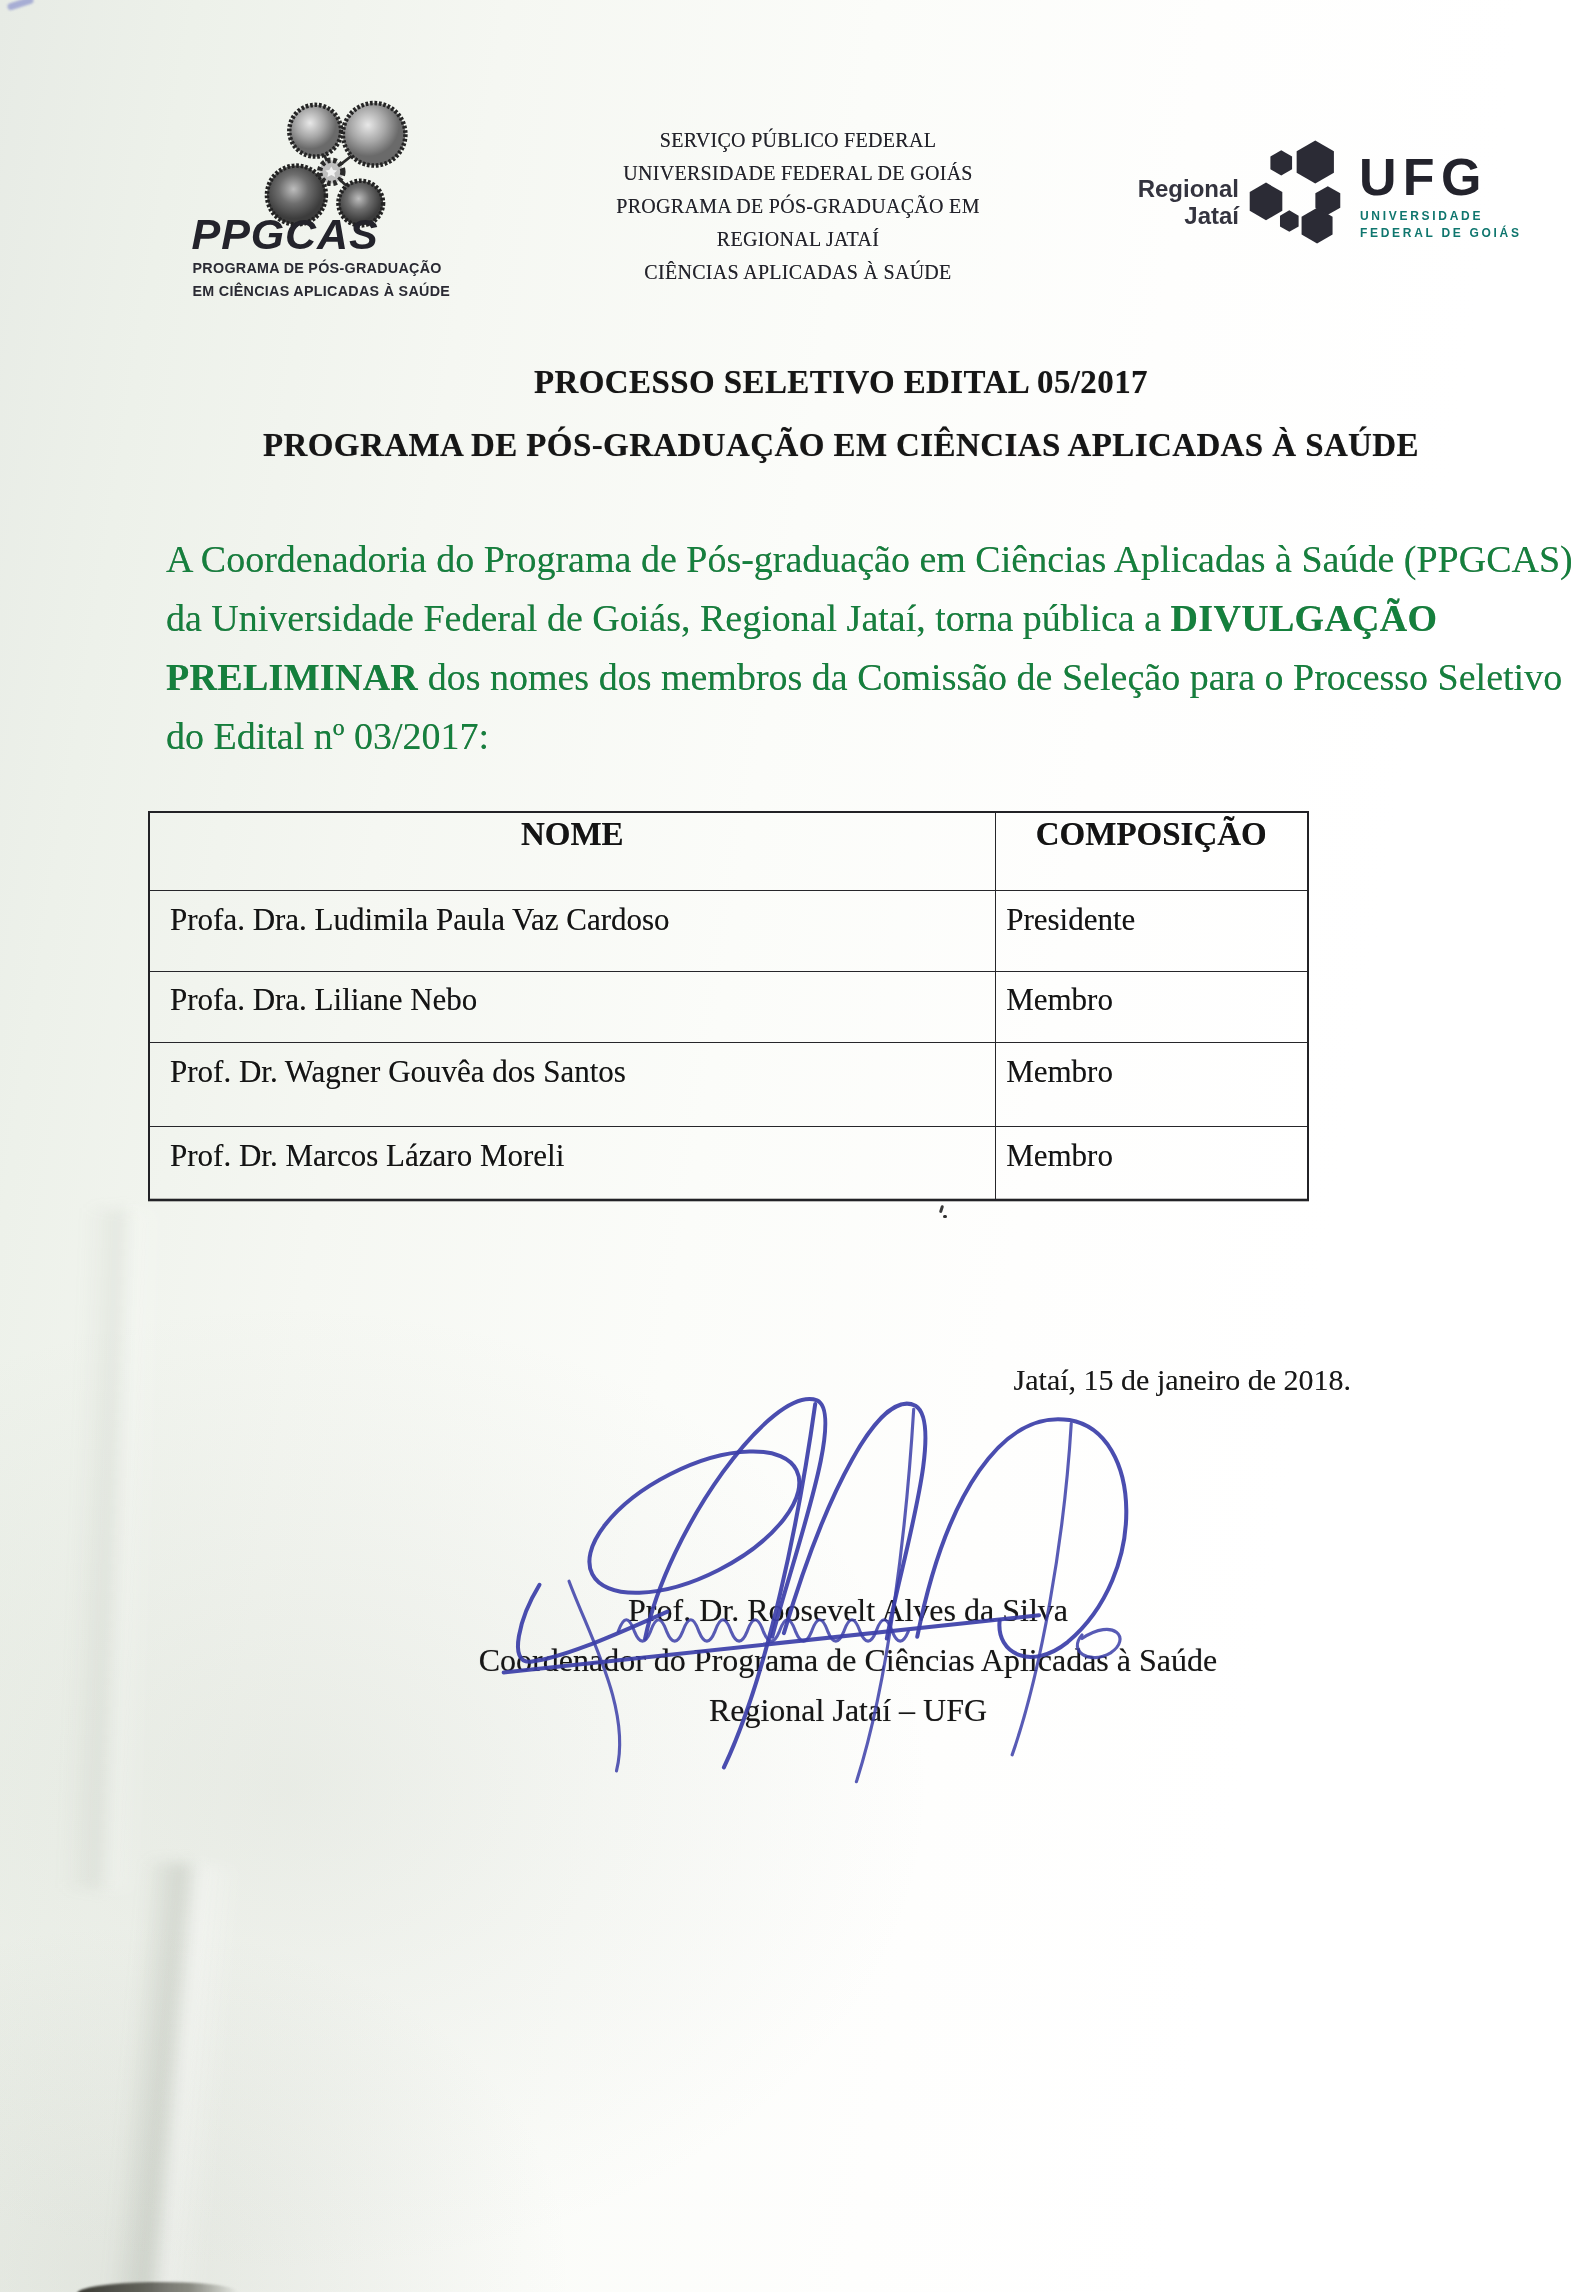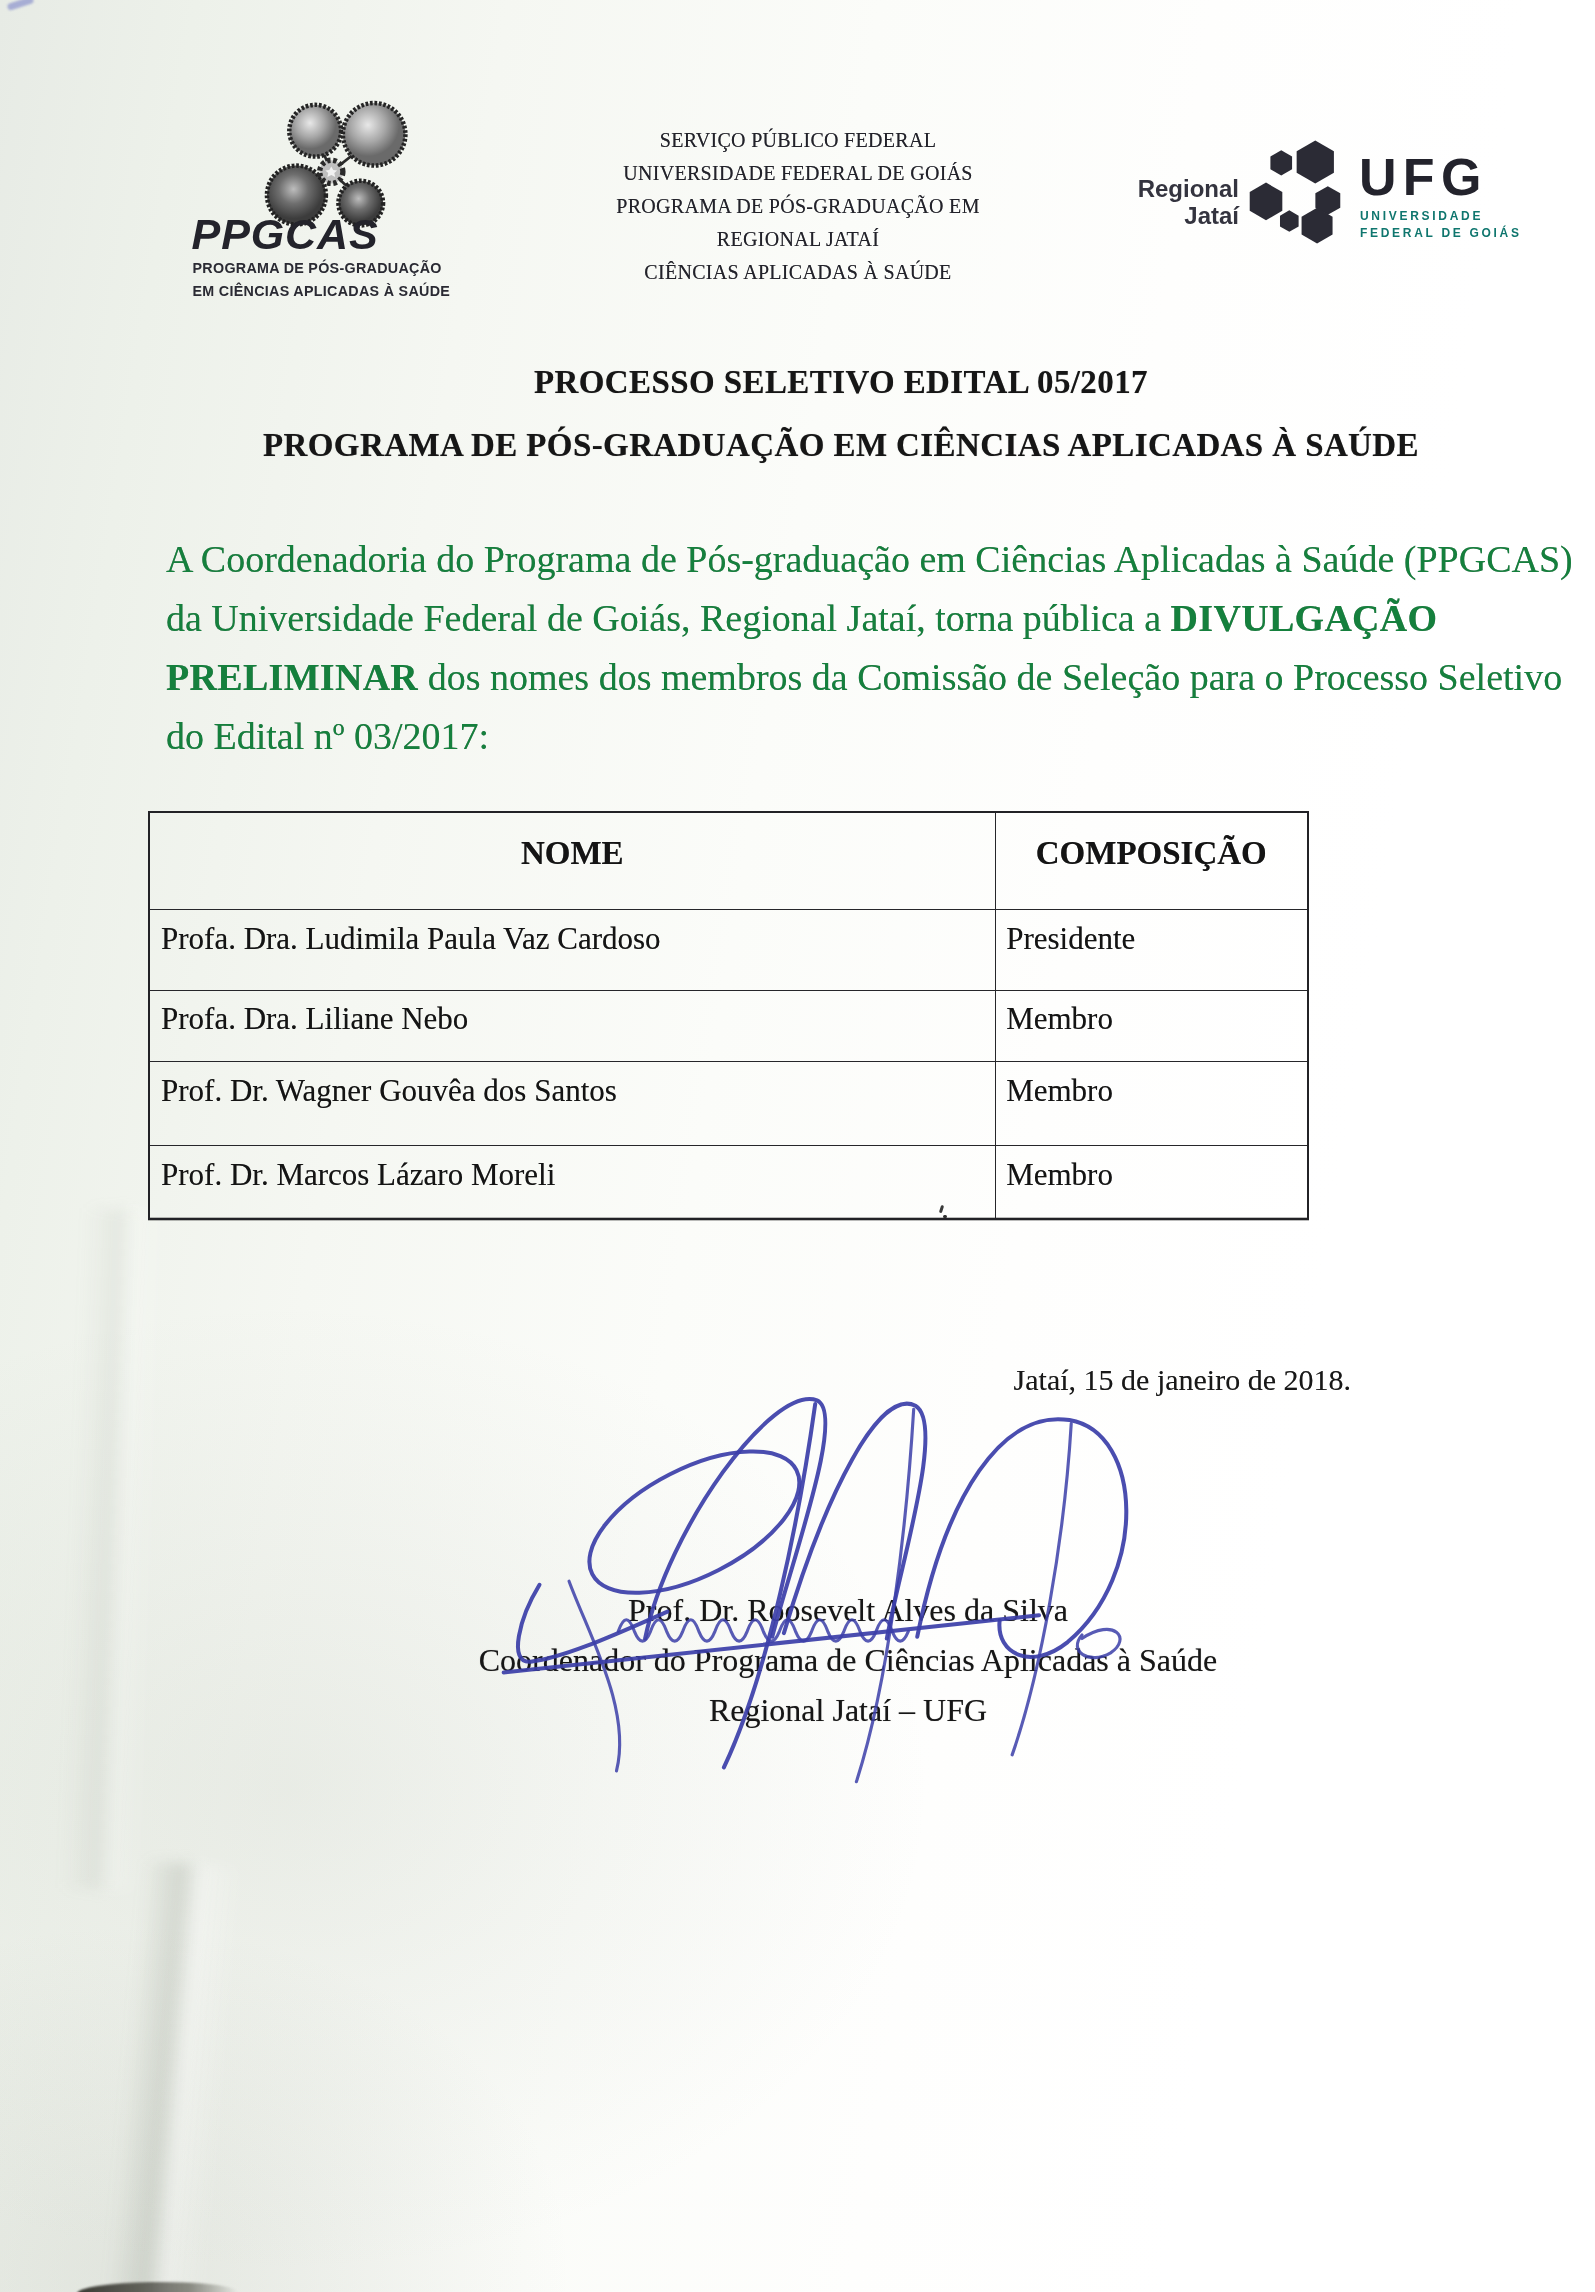--- a/index.html
+++ b/index.html
@@ -64,23 +64,23 @@
   .intro .pline{display:block;height:59px;text-align:justify;text-align-last:justify;white-space:nowrap;}
   .intro .pline.last{text-align:left;text-align-last:left;}
   .intro b{letter-spacing:0.3px;}
 
   
   .committee{position:absolute;left:148px;top:811px;width:1160px;border-collapse:collapse;
     table-layout:fixed;font-size:31px;color:#141414;}
   .committee th,.committee td{border:1.8px solid #26262a;vertical-align:top;
     text-shadow:0 0 0.6px rgba(20,20,20,0.5);}
   .committee{border:2.7px solid #222226;box-shadow:0 0.9px 0 rgba(40,40,40,0.35), inset 0 -0.9px 0 rgba(40,40,40,0.3);}
-  .committee th{font-size:33px;text-align:center;padding-top:22px;height:73px;font-weight:bold;}
+  .committee th{font-size:33px;text-align:center;padding-top:3px;height:73px;font-weight:bold;}
   .committee td{padding-top:10.7px;}
-  .committee td.nome{padding-left:11px;}
+  .committee td.nome{padding-left:20px;}
   .committee td.comp{padding-left:10.7px;}
   .r1 td{height:68px;} .r2 td{height:59px;} .r3 td{height:71px;} .r4 td{height:60px;}
 
   .table-artifact{position:absolute;left:938px;top:1205px;width:9px;height:14.3px;}
   .table-artifact::before{content:"";position:absolute;left:1.8px;top:0;width:2.7px;height:8px;
     background:#3a3a3a;transform:rotate(18deg);border-radius:1.8px;}
   .table-artifact::after{content:"";position:absolute;left:5.4px;top:9.9px;width:3.6px;height:3.6px;
     background:#2f2f2f;border-radius:50%;}
 
   

